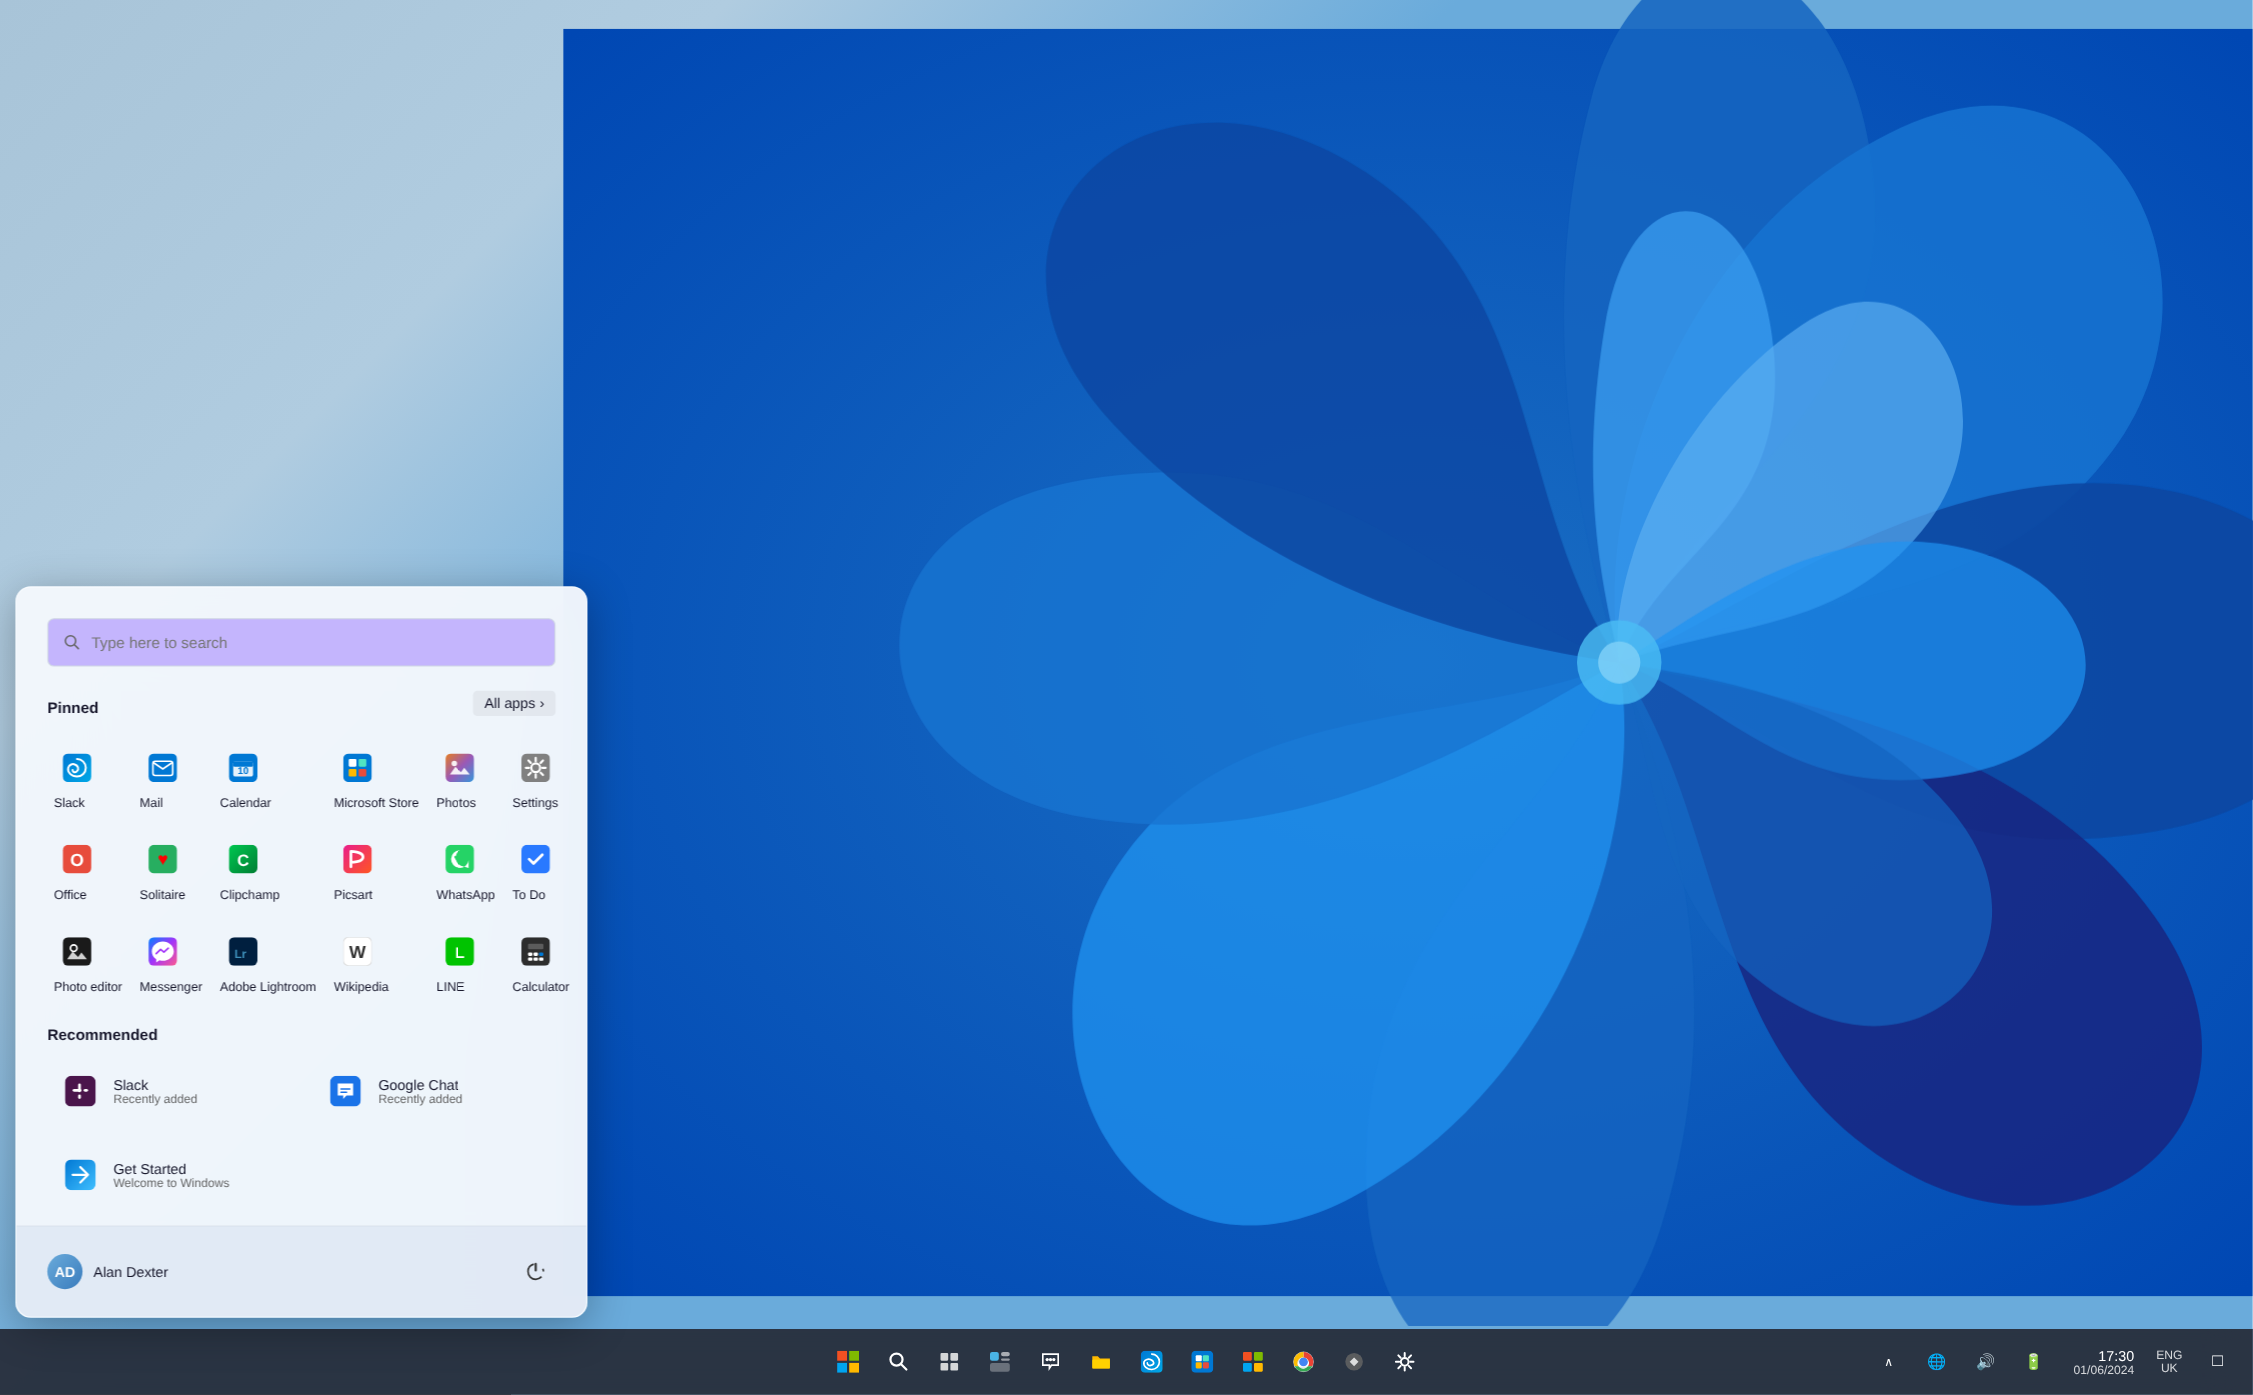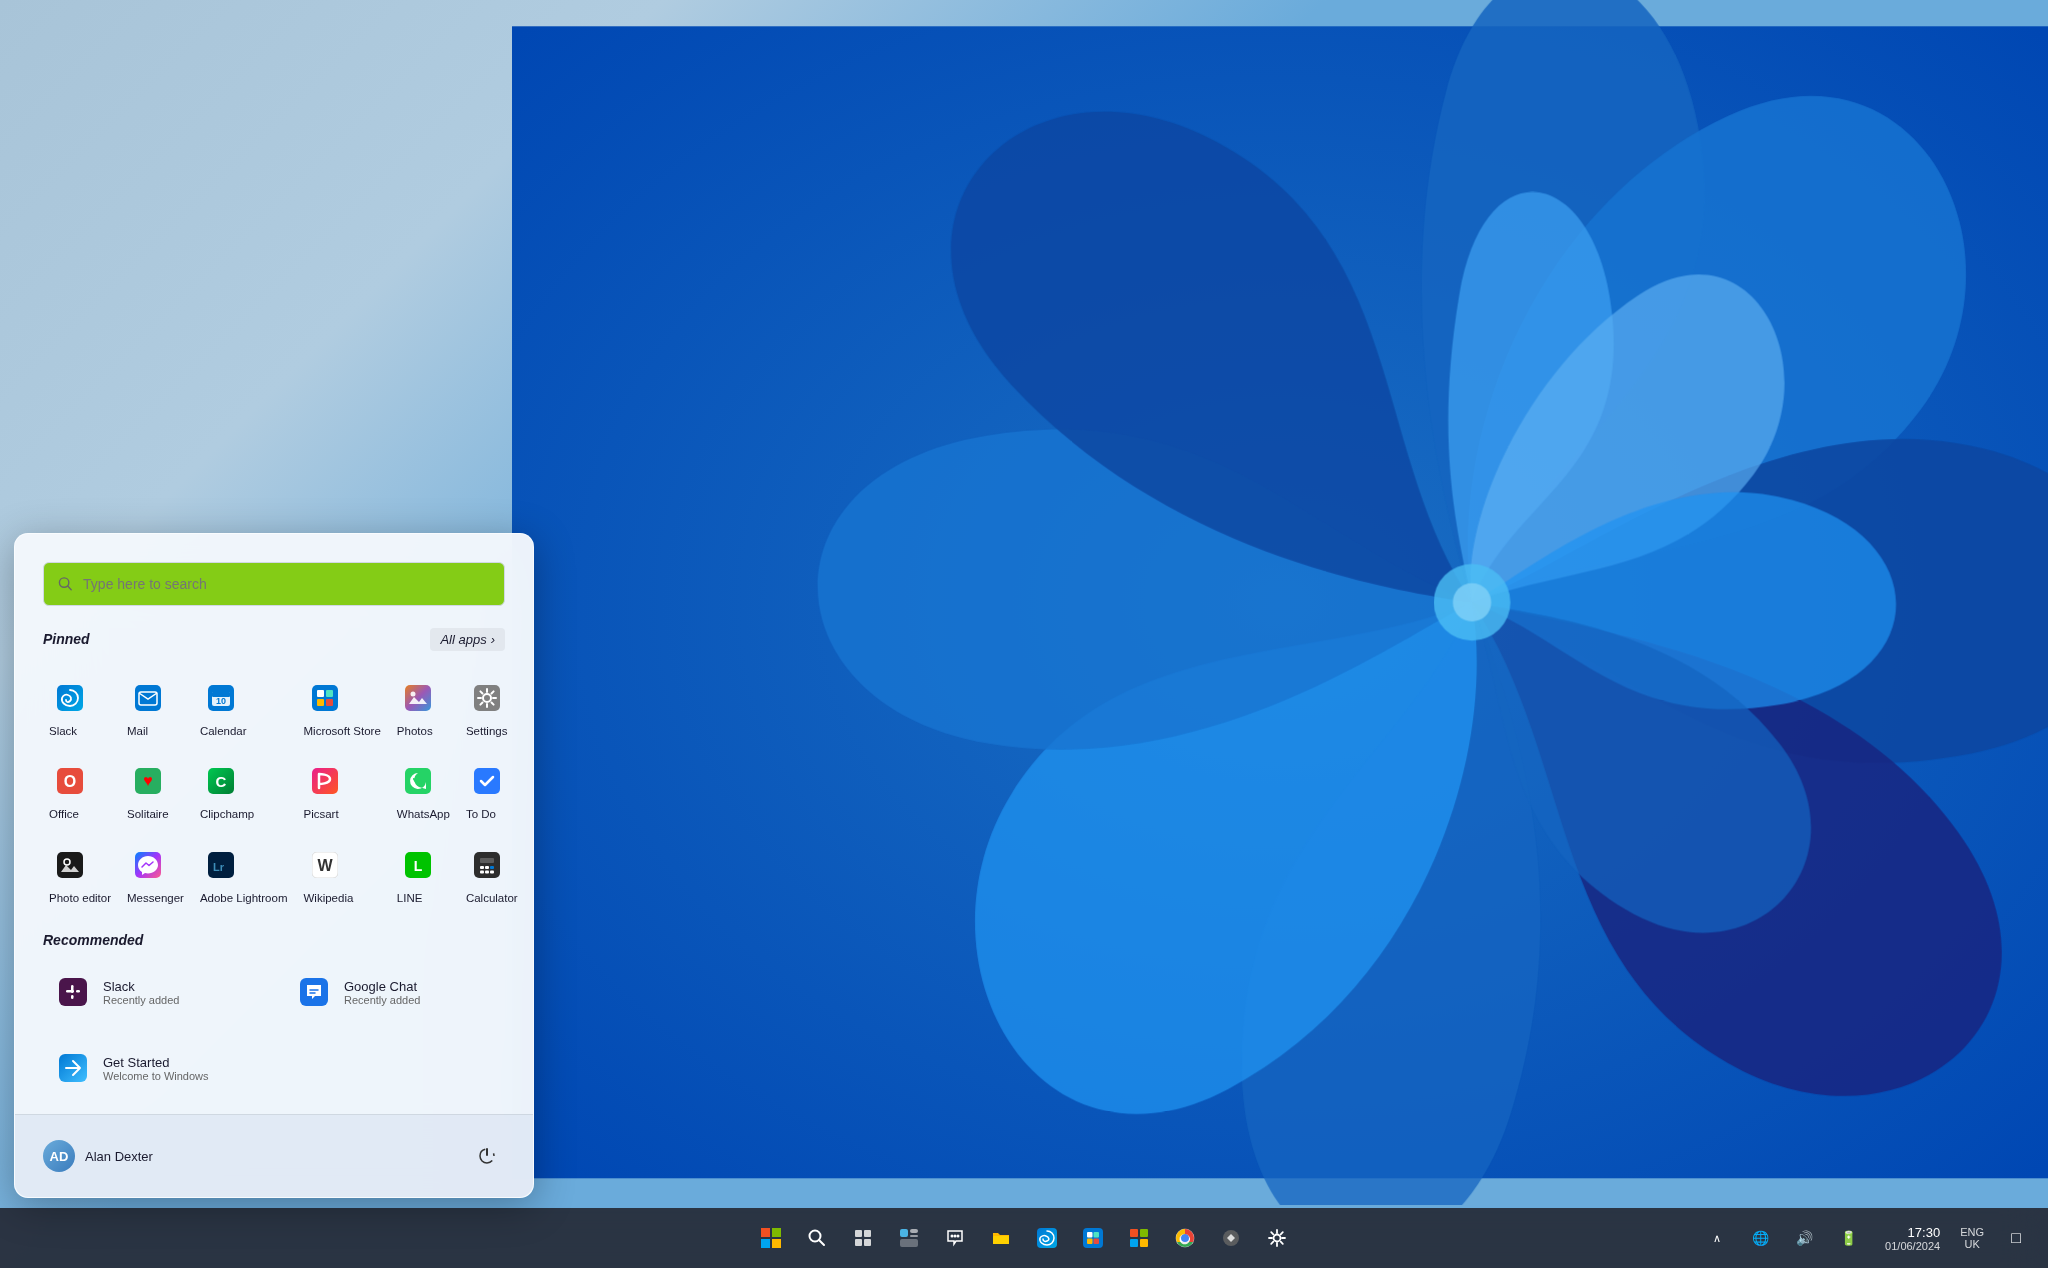--- a/index.html
+++ b/index.html
@@ -92,21 +92,21 @@
       box-shadow: 0 8px 40px rgba(0,0,0,0.3);
       padding: 28px 28px 0 28px;
       z-index: 200;
       border: 1px solid rgba(255,255,255,0.6);
     }
 
     
     .search-bar {
       width: 100%;
       height: 44px;
-      background: #84cc16;
+      background: #c4b5fd;
       border: 1px solid #d0d8e4;
       border-radius: 6px;
       display: flex;
       align-items: center;
       padding: 0 14px;
       gap: 10px;
       margin-bottom: 22px;
     }
 
     .search-bar input {
@@ -115,24 +115,23 @@
       font-size: 14px;
       color: #555;
       background: transparent;
       width: 100%;
       font-family: 'Segoe UI', Arial, sans-serif;
     }
 
     
     .section-header {
       display: flex;
-      align-items: center;
+      align-items: flex-end;
       justify-content: space-between;
       margin-bottom: 16px;
-      font-style: italic;
     }
 
     .section-title {
       font-size: 14px;
       font-weight: 600;
       color: #1a1a2e;
     }
 
     .all-apps-btn {
       font-size: 13px;

